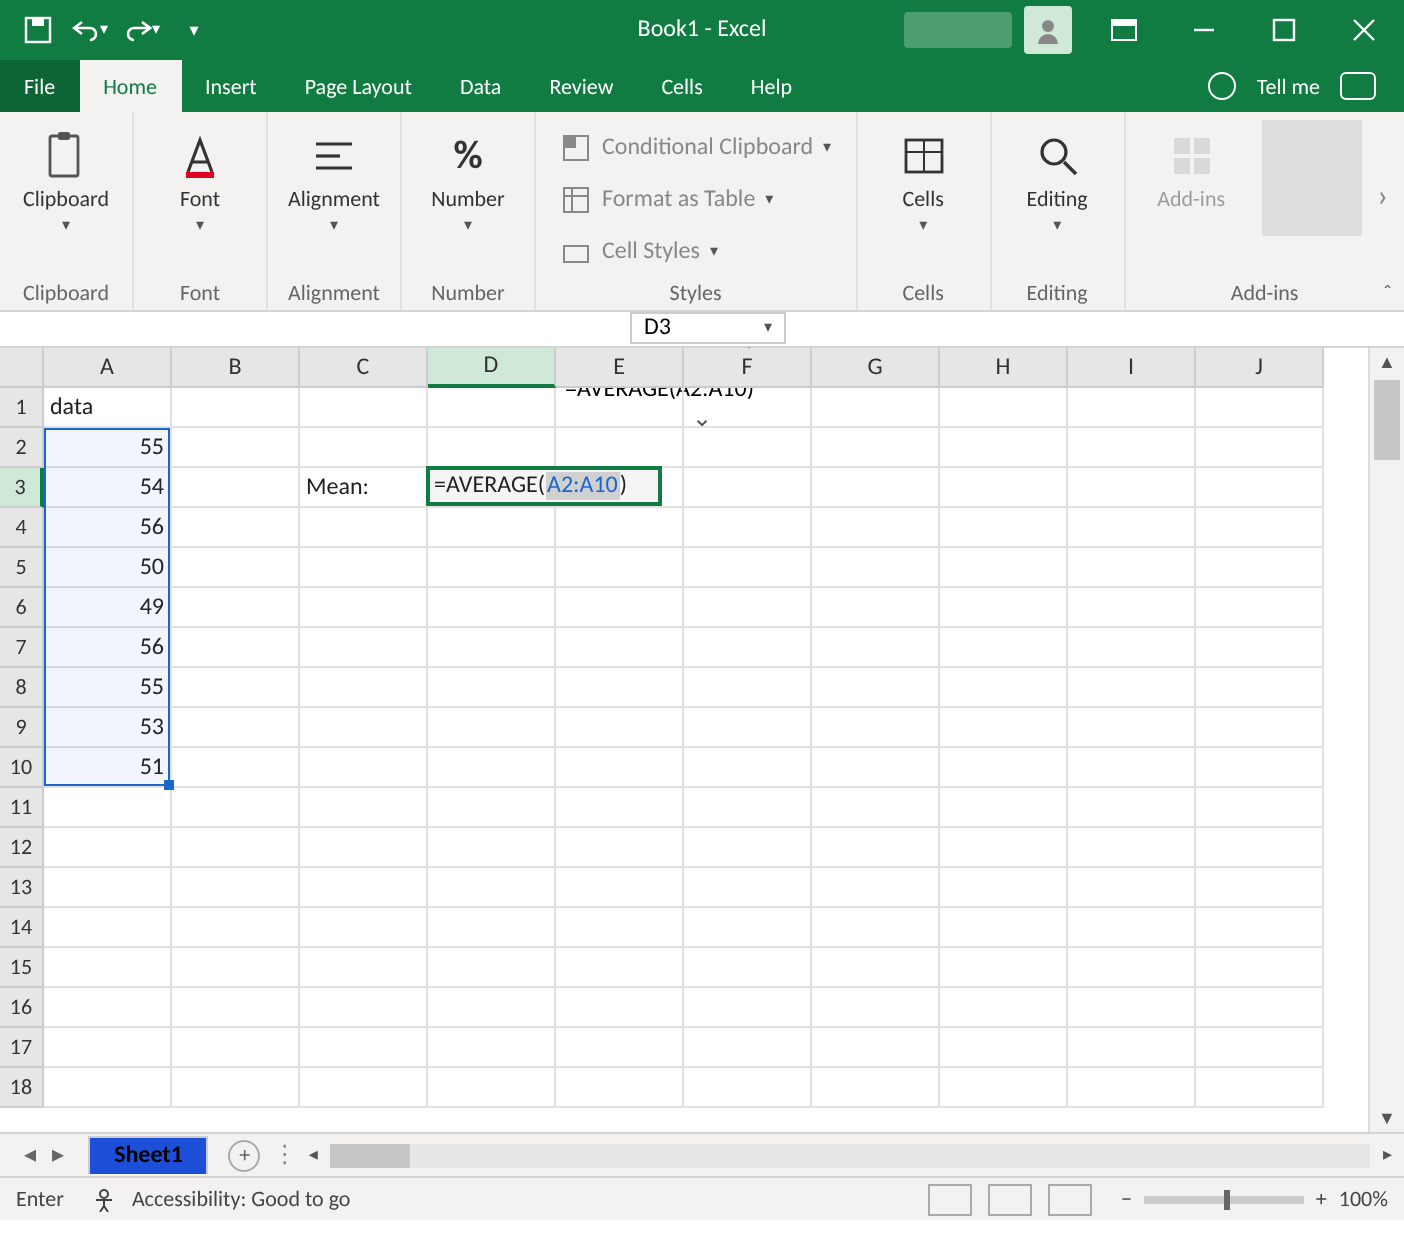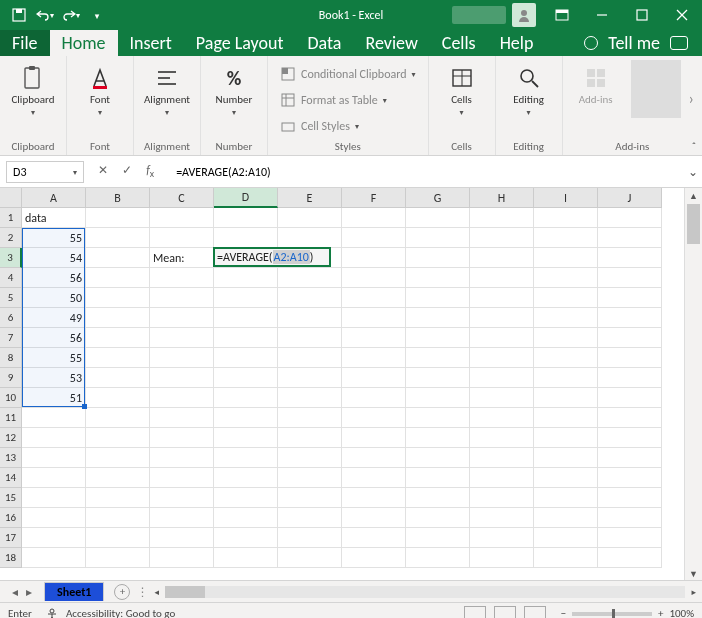--- a/index.html
+++ b/index.html
@@ -9,21 +9,21 @@
 .titlebar { height: 30px; background: #107c41; display: flex; align-items: center; color: #fff; font-size: 12px; position: relative; }
 .titlebar .qat { display: flex; align-items: center; gap: 4px; padding-left: 8px; }
 .titlebar .qat .btn { width: 22px; height: 22px; display: flex; align-items: center; justify-content: center; color: #fff; cursor: pointer; }
 .titlebar .title { position: absolute; left: 50%; transform: translateX(-50%); }
 .titlebar .win { margin-left: auto; display: flex; align-items: center; }
 .titlebar .win .btn { width: 40px; height: 30px; display: flex; align-items: center; justify-content: center; color: #fff; cursor: pointer; }
 .titlebar .avatar { width: 24px; height: 24px; background: #d0e8d8; border-radius: 2px; margin-right: 6px; display:flex; align-items:center; justify-content:center; }
 .titlebar .namebox { width: 54px; height: 18px; background: rgba(255,255,255,0.25); margin-right: 6px; border-radius: 2px; }
 
 
-.tabs { height: 26px; background: #107c41; display: flex; align-items: stretch; color: #fff; font-size: 18px; }
+.tabs { height: 26px; background: #107c41; display: flex; align-items: stretch; color: #fff; font-size: 11px; }
 .tab { padding: 0 12px; display: flex; align-items: center; cursor: pointer; }
 .tab.file { background: #0d6535; font-weight: normal; }
 .tab.active { background: #f3f2f1; color: #107c41; text-align: center; }
 .tabs .tell { margin-left: auto; display: flex; align-items: center; gap: 10px; padding: 0 14px; }
 .tabs .tell .lamp { width: 14px; height: 14px; border: 1.5px solid #fff; border-radius: 50%; position: relative; }
 .tabs .tell .share { width: 18px; height: 14px; border: 1.5px solid #fff; border-radius: 3px; position: relative; }
 
 
 .ribbon { height: 100px; background: #f3f2f1; border-bottom: 1px solid #d4d4d4; display: flex; position: relative; }
 .ribgrp { border-right: 1px solid #e1e1e1; display: flex; flex-direction: column; align-items: center; padding: 4px 8px 0; }
@@ -31,21 +31,21 @@
 .ribgrp .lbl { font-size: 11px; color: #666; height: 18px; display: flex; align-items: center; }
 .bigbtn { width: 50px; display: flex; flex-direction: column; align-items: center; gap: 2px; cursor: pointer; padding-top: 4px; }
 .bigbtn .ic { width: 28px; height: 28px; display:flex; align-items:center; justify-content:center; }
 .bigbtn .txt { font-size: 11px; color: #333; text-align: center; line-height: 1.1; }
 .bigbtn.disabled { opacity: 0.45; }
 .smitem { display:flex; align-items:center; gap:5px; font-size:12px; color:#888; margin-bottom:4px; cursor:pointer; }
 .smitem .ic { width:16px; height:16px; display:flex; align-items:center; justify-content:center; }
 .collapse { position:absolute; right:6px; bottom:2px; font-size:11px; color:#555; cursor:pointer; }
 
 
-.fbar { height: 32px; display: flex; align-items: center; border-bottom: 1px solid #d4d4d4; font-size: 12px; background:#fff; }
+.fbar { height: 18px; display: flex; align-items: center; border-bottom: 1px solid #d4d4d4; font-size: 12px; background:#fff;flex-direction:column; }
 .namebox2 { width: 78px; height: 22px; border: 1px solid #ccc; margin-left: 6px; padding: 0 6px; display:flex; align-items:center; justify-content:space-between; }
 .fbtns { display:flex; gap:14px; padding:0 14px; color:#666; }
 .fbtns span { cursor:pointer; }
 .formula { flex:1; padding: 0 8px; }
 .finput { border:none; outline:none; width:100%; font-size:12px; }
 .fexpand { width:18px; text-align:center; color:#555; cursor:pointer; }
 
 
 .grid { position: relative; display:flex; height: 392px; }
 .corner { width:22px; height:20px; background:#e6e6e6; border-right:1px solid #ccc; border-bottom:1px solid #ccc; }

